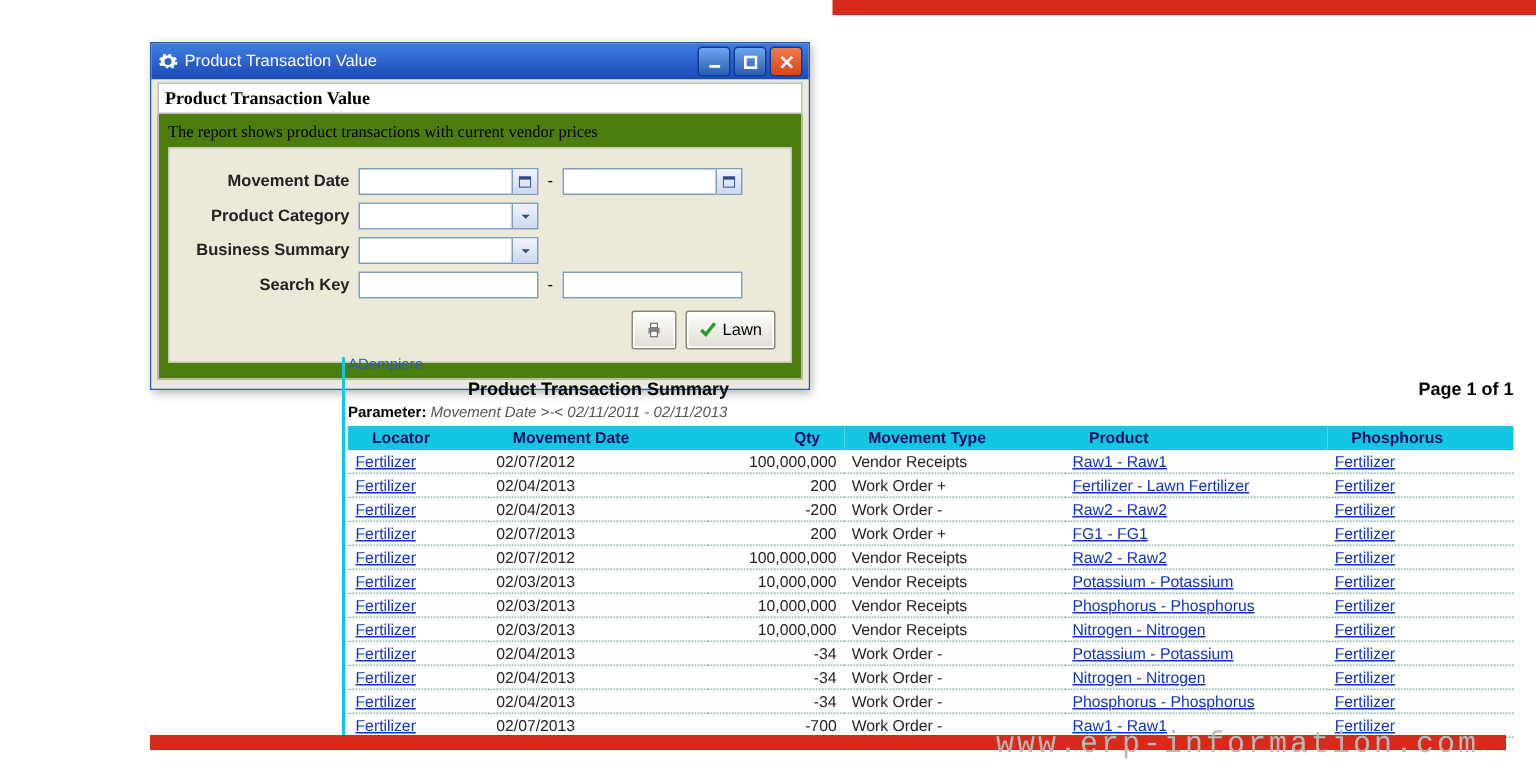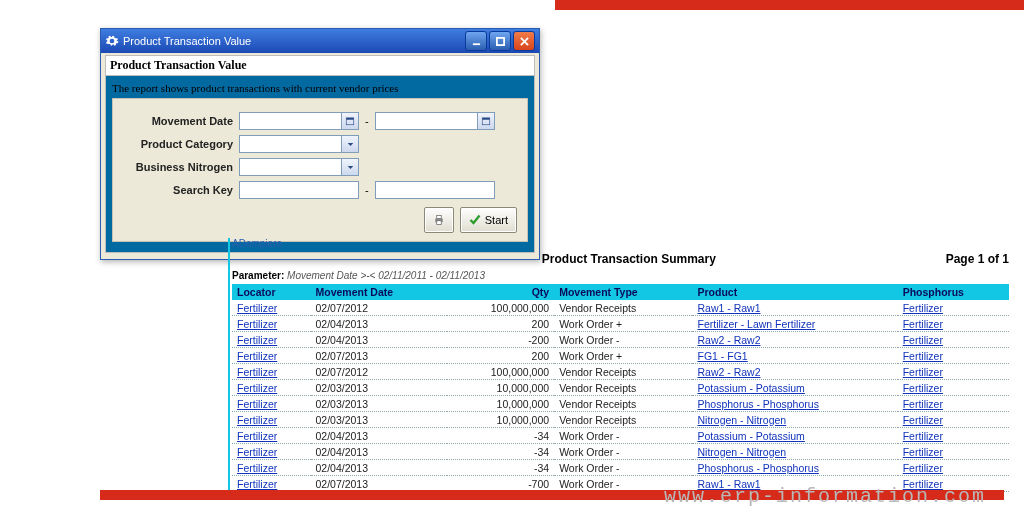--- a/index.html
+++ b/index.html
@@ -11,44 +11,44 @@
   .titlebar { height:24px; background:linear-gradient(#3f7de0,#1b49b4); display:flex; align-items:center; color:#fff; font-size:11px; padding:0 4px; }
   .titlebar .tgear { width:14px;height:14px;fill:#fff; margin-right:4px; }
   .titlebar .spacer { flex:1; }
   .winctl { display:flex; gap:2px; }
   .winbtn { width:20px; height:18px; border:1px solid #0a3a9c; border-radius:3px; display:flex; align-items:center; justify-content:center; cursor:pointer; }
   .winbtn.min,.winbtn.max { background:linear-gradient(#6fa6f0,#2a5db0); }
   .winbtn.close { background:linear-gradient(#f07c4a,#d9441d); }
   .winbtn svg{width:9px;height:9px;stroke:#fff;stroke-width:2;fill:none;}
   .client { background:#ece9d8; padding:2px 4px 6px; }
   .doc-title { background:#fff; border:1px solid #bdbdbd; padding:2px 4px; font-weight:bold; font-size:12px; font-family:"Times New Roman",serif; }
-  .doc-area { background:#0369a1; border:1px solid #bdbdbd; border-top:none; padding:4px 6px 10px; }
+  .doc-area { background:#4d7c0f; border:1px solid #bdbdbd; border-top:none; padding:4px 6px 10px; }
   .doc-desc { font-size:11px; margin:2px 0 4px; font-family:"Times New Roman",serif; }
   .form { background:#ece9d8; border:1px solid #c7c2b3; padding:8px 10px; }
   .row { display:flex; align-items:center; margin:5px 0; }
   .row label { width:110px; text-align:right; font-weight:bold; font-size:11px; margin-right:6px; color:#222; }
   .combo, .finput { height:18px; border:1px solid #7f9db9; background:#fff; box-sizing:border-box; position:relative; }
   .combo .arrow, .finput .picker { position:absolute; right:0; top:0; width:16px; height:100%; background:linear-gradient(#f0f4fc,#cdd8ee); border-left:1px solid #7f9db9; display:flex;align-items:center;justify-content:center; cursor:pointer;}
   .arrow svg{width:7px;height:7px;fill:#2a4b86;}
   .picker svg{width:10px;height:10px;fill:#2a4b86;}
   .dash { margin:0 6px; }
   .actions { margin-top:8px; display:flex; justify-content:flex-end; gap:6px; }
   .btn { height:24px; border:1px solid #8a8a7a; background:linear-gradient(#fefefe,#e0ddd0); border-radius:2px; padding:0 8px; display:flex;align-items:center;gap:4px;cursor:pointer;font-size:11px; box-shadow:inset 0 0 0 1px #fff; }
   .btn svg{width:12px;height:12px;}
   
   .report { position:absolute; left:232px; top:238px; right:15px; font-size:11px; }
   .rpt-hdr { display:flex; align-items:baseline; }
   .app { color:#2a5db0; font-size:10px; margin-bottom:3px; display:block; }
-  .rpt-title { font-weight:bold; font-size:12px; text-align:center; flex:1; }
+  .rpt-title { font-weight:bold; font-size:12px; flex:1; }
   .page { font-weight:bold; font-size:12px; }
   .param { font-size:10px; margin:4px 0 3px; }
   .param b { font-weight:bold; color:#000; }
   .param span { color:#555; font-style:italic; }
   table { border-collapse:collapse; width:100%; font-size:10.5px; }
-  thead th { background:#12c7e4; color:#0a0a5a; font-weight:bold; text-align:left; padding:2px 5px; border-bottom:none; }
+  thead th { background:#12c7e4; color:#0a0a5a; font-weight:bold; text-align:left; padding:2px 16px; border-bottom:none; }
   tbody td { padding:1.5px 5px; border-bottom:1px dotted #8aa; color:#222; white-space:nowrap;}
   td.num { text-align:right; }
   a.link { color:#1133bb; text-decoration:underline; cursor:pointer; }
   .watermark { position:absolute; right:38px; bottom:4px; font-size:20px; letter-spacing:2px; color:#b8b8b8; font-family:"Courier New",monospace; }
   .left-border { position:absolute; left:228px; top:238px; bottom:20px; width:2px; background:#12c7e4; }
 </style>
 </head>
 <body>
 
 <div class="red-bar top"></div>
@@ -108,21 +108,21 @@
           <label>Product Category</label>
           <div class="combo" style="width:120px">
               <div class="arrow">
                 <svg viewBox="0 0 10 10">
                   <path d="M1 3l4 4 4-4z"></path>
                 </svg>
               </div>
             </div>
         </div>
         <div class="row">
-          <label>Business Nitrogen</label>
+          <label>Business Summary</label>
           <div class="combo" style="width:120px">
               <div class="arrow">
                 <svg viewBox="0 0 10 10">
                   <path d="M1 3l4 4 4-4z"></path>
                 </svg>
               </div>
             </div>
         </div>
         <div class="row">
           <label>Search Key</label>
@@ -135,21 +135,21 @@
               <svg viewBox="0 0 16 16">
                 <rect x="3" y="6" width="10" height="5" fill="#888"></rect>
                 <rect x="5" y="2" width="6" height="4" fill="#fff" stroke="#666"></rect>
                 <rect x="5" y="9" width="6" height="5" fill="#fff" stroke="#666"></rect>
               </svg>
             </div>
           <div class="btn">
               <svg viewBox="0 0 16 16">
                 <path d="M2 8l4 4 8-10" fill="none" stroke="#2a9a2a" stroke-width="3"></path>
               </svg>
-              <span>Start</span>
+              <span>Lawn</span>
             </div>
         </div>
       </div>
     </div>
   </div>
 </div>
 
 <div class="left-border"></div>
 <div class="report">
   <span class="app">ADempiere</span>

